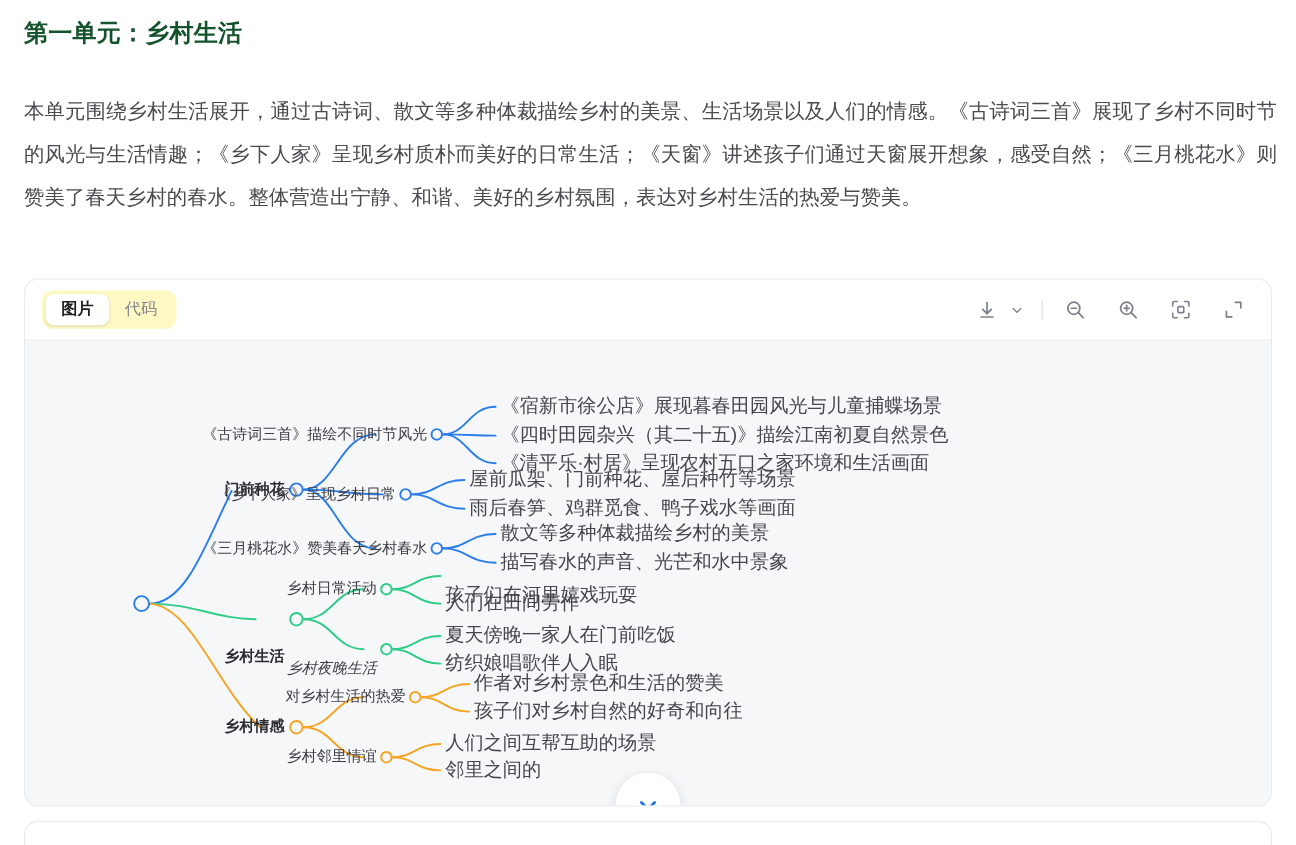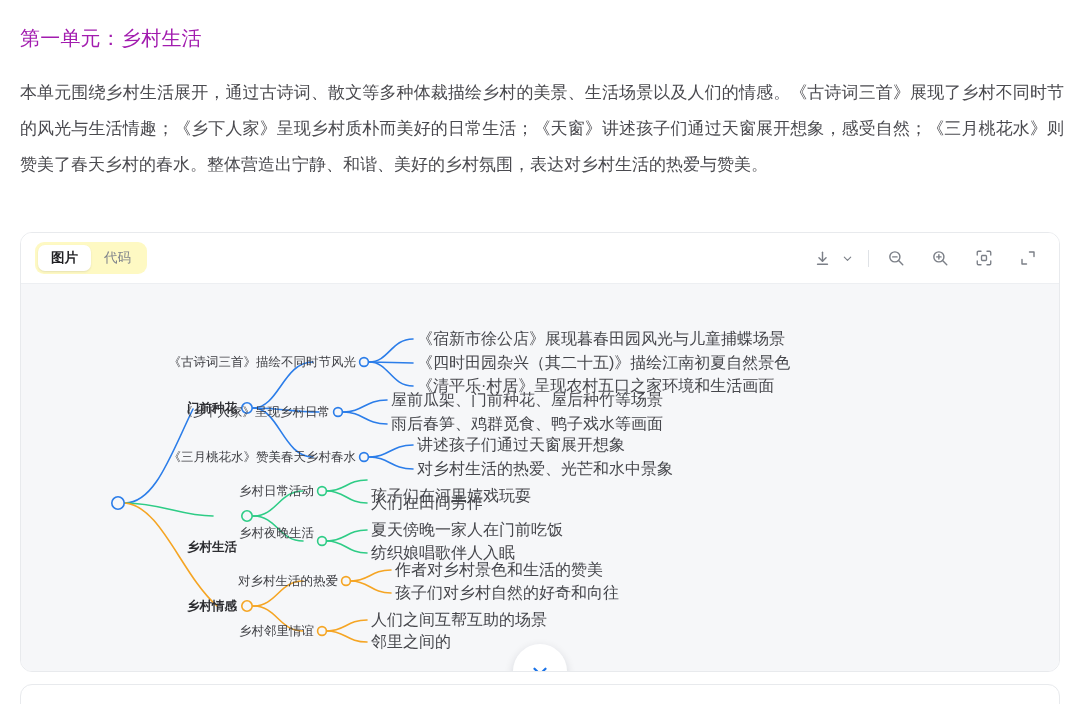--- a/index.html
+++ b/index.html
@@ -7,22 +7,22 @@
     margin: 0; padding: 0;
     width: 1080px; height: 704px;
     background: #ffffff;
     font-family: "Liberation Sans", "DejaVu Sans", sans-serif;
     overflow: hidden;
   }
   .page { position: relative; width: 1080px; height: 704px; background:#fff; }
 
   
   .doc-title {
-    position: absolute; left: 20px; top: 12px;
-    font-size: 20px; font-weight: 400; color: #a21caf;
+    position: absolute; left: 20px; top: 1px;
+    font-size: 20px; font-weight: 700; color: #14532d;
     letter-spacing: .2px;
   }
   .doc-para {
     position: absolute; left: 20px; top: 58px; width: 1044px;
     font-size: 17px; line-height: 36px; color: #4a4a4f;
     text-align: justify; text-justify: inter-ideograph;
   }
 
   
   .card {
@@ -216,33 +216,33 @@
       </svg>
 
       <div class="node-label lvl1" style="right:822px; top:124px;">门前种花</div>
       <div class="node-label lvl1" style="right:822px; top:232px;margin-top:31px;">乡村生活</div>
       <div class="node-label lvl1" style="right:822px; top:322px;">乡村情感</div>
 
       <div class="node-label lvl2" style="right:703px; top:78px;">《古诗词三首》描绘不同时节风光</div>
       <div class="node-label lvl2" style="right:729px; top:128px;">《乡下人家》呈现乡村日常</div>
       <div class="node-label lvl2" style="right:703px; top:173px;">《三月桃花水》赞美春天乡村春水</div>
       <div class="node-label lvl2" style="right:745px; top:207px;">乡村日常活动</div>
-      <div class="node-label lvl2" style="right:745px; top:249px;">乡村夜晚生活</div>
+      <div class="node-label lvl2" style="right:745px; top:273px;font-style:italic;">乡村夜晚生活</div>
       <div class="node-label lvl2" style="right:721px; top:297px;">对乡村生活的热爱</div>
       <div class="node-label lvl2" style="right:745px; top:347px;">乡村邻里情谊</div>
 
       <div class="node-label lvl3" style="left:396px; top:55px;">《宿新市徐公店》展现暮春田园风光与儿童捕蝶场景</div>
       <div class="node-label lvl3" style="left:396px; top:79px;">《四时田园杂兴（其二十五)》描绘江南初夏自然景色</div>
       <div class="node-label lvl3" style="left:396px; top:102px;">《清平乐·村居》呈现农村五口之家环境和生活画面</div>
 
       <div class="node-label lvl3" style="left:370px; top:116px;">屋前瓜架、门前种花、屋后种竹等场景</div>
       <div class="node-label lvl3" style="left:370px; top:140px;">雨后春笋、鸡群觅食、鸭子戏水等画面</div>
 
-      <div class="node-label lvl3" style="left:396px; top:161px;">讲述孩子们通过天窗展开想象</div>
-      <div class="node-label lvl3" style="left:396px; top:185px;">对乡村生活的热爱、光芒和水中景象</div>
+      <div class="node-label lvl3" style="left:396px; top:161px;">散文等多种体裁描绘乡村的美景</div>
+      <div class="node-label lvl3" style="left:396px; top:185px;">描写春水的声音、光芒和水中景象</div>
 
       <div class="node-label lvl3" style="left:350px; top:212px;">孩子们在河里嬉戏玩耍</div>
       <div class="node-label lvl3" style="left:350px; top:219px;">人们在田间劳作</div>
       <div class="node-label lvl3" style="left:350px; top:246px;">夏天傍晚一家人在门前吃饭</div>
       <div class="node-label lvl3" style="left:350px; top:269px;">纺织娘唱歌伴人入眠</div>
 
       <div class="node-label lvl3" style="left:374px; top:286px;">作者对乡村景色和生活的赞美</div>
       <div class="node-label lvl3" style="left:374px; top:309px;">孩子们对乡村自然的好奇和向往</div>
       <div class="node-label lvl3" style="left:350px; top:336px;">人们之间互帮互助的场景</div>
       <div class="node-label lvl3" style="left:350px; top:358px;">邻里之间的</div>

